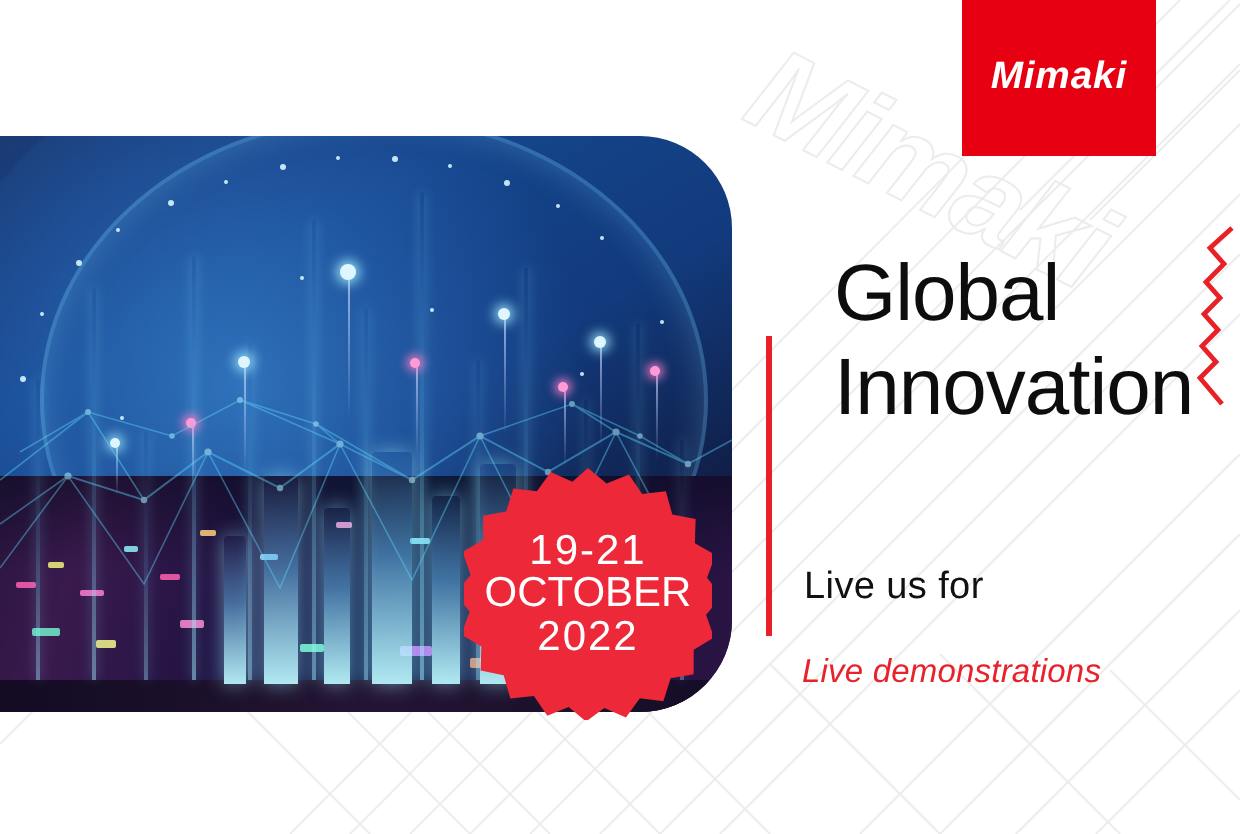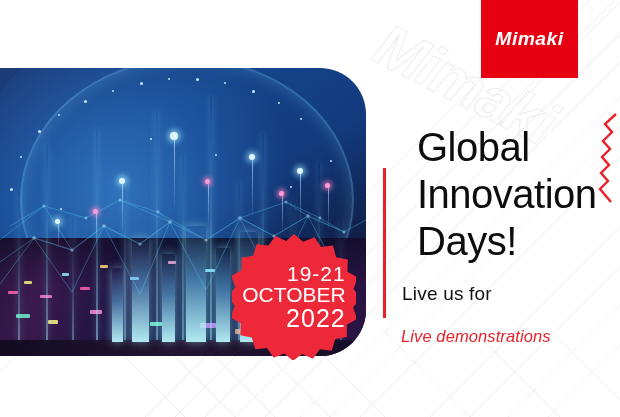--- a/index.html
+++ b/index.html
@@ -62,24 +62,24 @@
   .spark{position:absolute;border-radius:50%;background:rgba(215,245,255,.9);}
   .citylight{position:absolute;border-radius:1px;opacity:.85;}
   .mesh{position:absolute;left:0;bottom:40px;width:366px;height:150px;opacity:.55;}
 
   
   .badge{
     position:absolute;left:232px;top:234px;width:124px;height:126px;
     display:flex;flex-direction:column;align-items:center;justify-content:center;
   }
   .badge svg{position:absolute;inset:0;width:100%;height:100%;}
-  .badge-text{position:relative;text-align:right;color:#fff;line-height:1.02;}
+  .badge-text{position:relative;text-align:center;color:#fff;line-height:1.02;}
   .badge-l1{font-size:21px;letter-spacing:1px;}
   .badge-l2{font-size:21px;letter-spacing:0px;}
-  .badge-l3{font-size:25px;letter-spacing:1px;}
+  .badge-l3{font-size:21px;letter-spacing:1px;}
 
   
   .logo{
     position:absolute;left:481px;top:0px;width:97px;height:78px;
     background:#e60012;display:flex;align-items:center;justify-content:center;
   }
   .logo-word{
     color:#fff;font-size:19px;font-weight:bold;font-style:italic;
     letter-spacing:.4px;transform:scaleX(1.02);
   }
@@ -274,21 +274,20 @@
 
   <div class="logo">
     <span class="logo-word">Mimaki</span>
   </div>
 
   <div class="redbar"></div>
 
   <div class="title">
     <div>Global</div>
     <div>Innovation</div>
-    <div>Days!</div>
   </div>
 
   <svg class="squiggle" viewBox="0 0 24 92">
     <path d="M20 2 L9 12 L16 20 L7 29 L14 37 L6 45 L13 53 L5 61 L12 69 L4 77 L15 90" stroke="#ea2027" stroke-width="2.4" fill="none" stroke-linejoin="miter" stroke-linecap="butt"></path>
   </svg>
 
   <div class="joinus">Live us for</div>
 
   <div class="bullets">
     <div>Live demonstrations</div>

